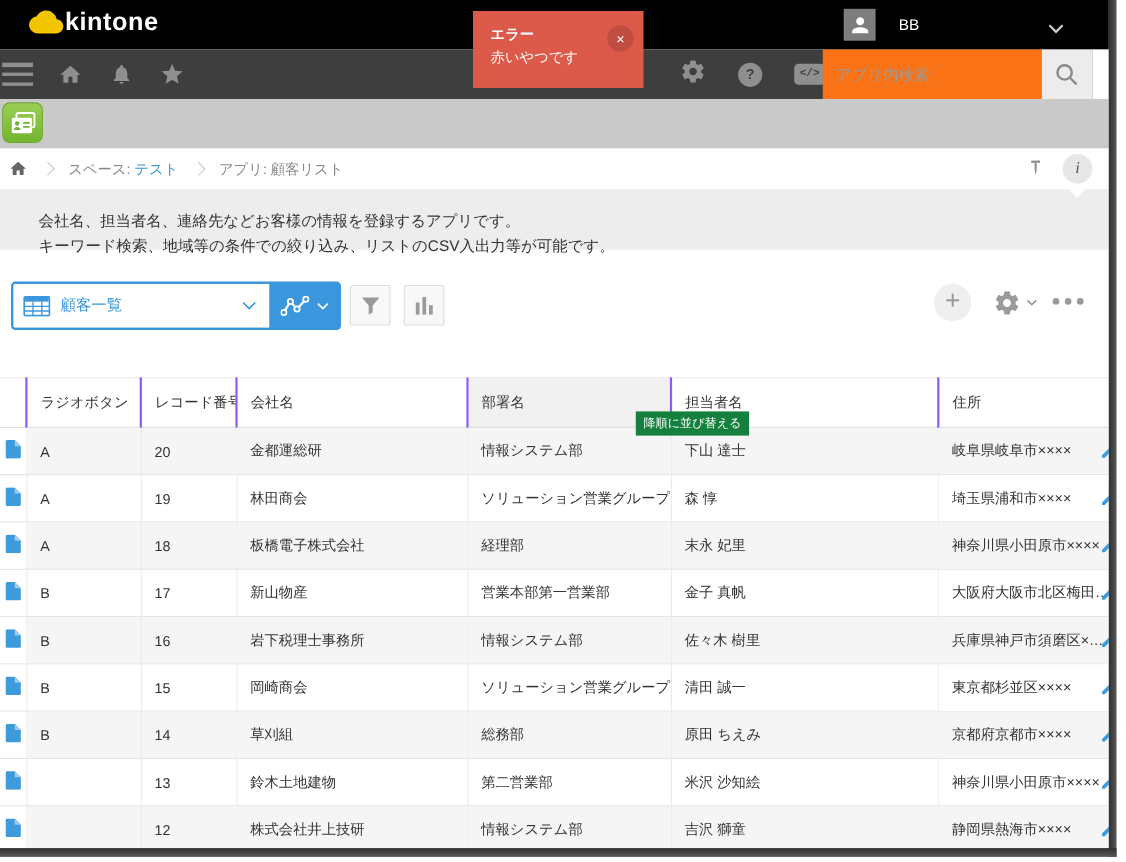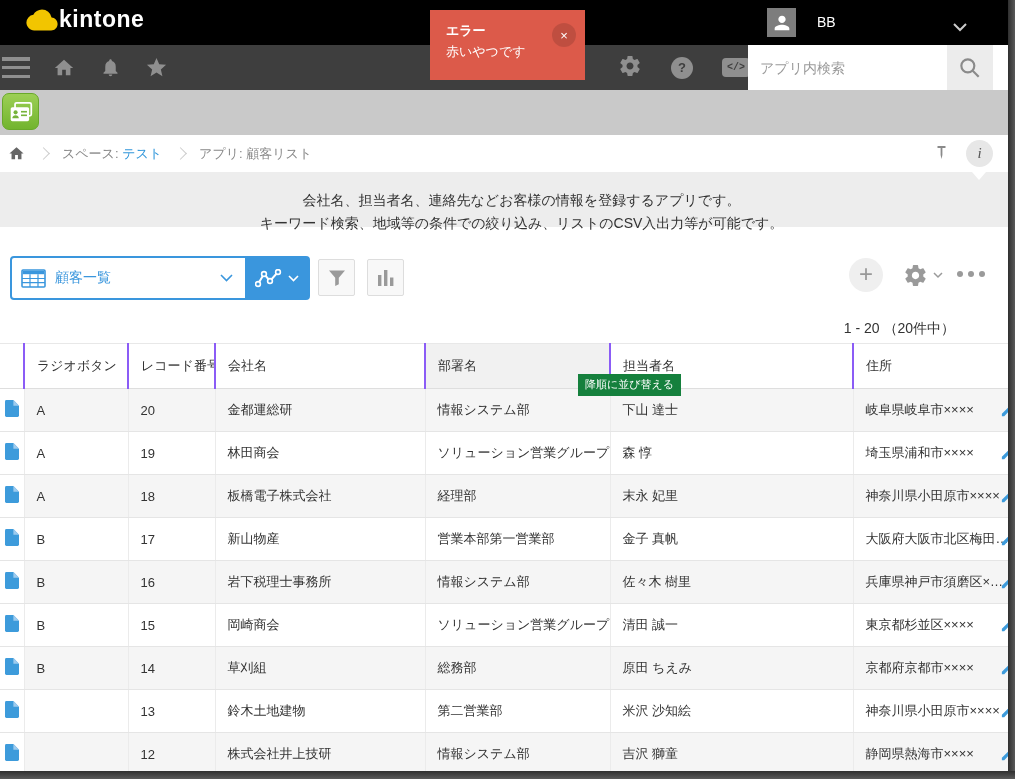--- a/index.html
+++ b/index.html
@@ -40,21 +40,21 @@
   .bar-icon{width:24px;height:24px;margin-left:22px;cursor:pointer;display:flex;
             align-items:center;justify-content:center;}
   .right-icons{position:absolute;left:618px;top:0;height:45px;display:flex;align-items:center;}
   .help-circle{width:22px;height:22px;border-radius:50%;background:#8f8f8f;color:#3e3e3e;
                font-size:13px;font-weight:bold;display:flex;align-items:center;justify-content:center;}
   .code-chip{width:28px;height:19px;border-radius:4px;background:#8f8f8f;color:#3e3e3e;
              font-size:10px;font-weight:bold;display:flex;align-items:center;justify-content:center;
              font-family:"Liberation Mono",monospace;}
   .right-icons>*{margin-right:29px;cursor:pointer;}
   .search-input{position:absolute;left:748px;top:0;width:199px;height:45px;border:none;outline:none;
-                padding:0 12px;font-size:14px;background:#ffffff;font-family:inherit;color:#333;}
+                padding:0 12px;font-size:14px;background:#f97316;font-family:inherit;color:#333;}
   .search-input::placeholder{color:#9a9a9a;}
   .search-btn{position:absolute;left:947px;top:0;width:46px;height:45px;background:#ececec;
               border:none;display:flex;align-items:center;justify-content:center;cursor:pointer;}
   .appbar-white-sliver{position:absolute;left:993px;top:0;width:15px;height:45px;background:#fff;}
 
   
   .app-header{position:absolute;left:0;top:90px;width:1008px;height:45px;background:#c9c9c9;}
   .app-icon{position:absolute;left:2px;top:93px;width:37px;height:37px;border-radius:7px;
             background:linear-gradient(to bottom,#9ccf55,#72b42e);border:1px solid #69a82a;
             display:flex;align-items:center;justify-content:center;z-index:5;}
@@ -70,21 +70,21 @@
   .pin-btn{position:absolute;left:933px;top:9px;cursor:pointer;}
   .info-btn{position:absolute;left:966px;top:5px;width:27px;height:27px;border-radius:50%;
             background:#e7e7e7;display:flex;align-items:center;justify-content:center;cursor:pointer;
             font-family:"Liberation Serif",serif;font-style:italic;font-size:15px;color:#555;}
   .info-pointer{position:absolute;left:972px;top:172px;width:0;height:0;z-index:6;
                 border-left:7px solid transparent;border-right:7px solid transparent;
                 border-top:8px solid #fff;}
 
   
   .description{position:absolute;left:0;top:172px;width:1008px;height:55px;background:#ededed;
-               padding:17px 0 0 35px;font-size:14px;line-height:23px;color:#333;text-align:center;}
+               padding:17px 0 0 35px;font-size:14px;line-height:23px;color:#333;}
 
   
   .view-group{position:absolute;left:10px;top:256px;height:44px;display:flex;
               border:2px solid #3a96dd;border-radius:4px;overflow:hidden;background:#3a96dd;}
   .view-select{width:233px;background:#fff;display:flex;align-items:center;cursor:pointer;}
   .view-select .grid-ic{margin-left:9px;}
   .view-name{color:#3a96dd;font-size:14px;margin-left:9px;flex:1;}
   .view-select .sel-chev{margin-right:12px;}
   .graph-btn{width:63px;background:#3a96dd;display:flex;align-items:center;justify-content:center;
              cursor:pointer;gap:6px;}
@@ -285,21 +285,20 @@
     <svg width="10" height="7" viewBox="0 0 10 7">
       <polyline points="1,1 5,5 9,1" fill="none" stroke="#9a9a9a" stroke-width="1.5"></polyline>
     </svg>
   </div>
   <div class="more-btn">
     <span></span>
       <span></span>
       <span></span>
   </div>
 
-  <div class="pagination">1 - 20 （20件中）</div>
 
   <table class="records">
     <colgroup>
       <col style="width:24px">
         <col style="width:104px">
         <col style="width:87px">
         <col style="width:210px">
       <col style="width:185px">
         <col style="width:243px">
         <col style="width:155px">

